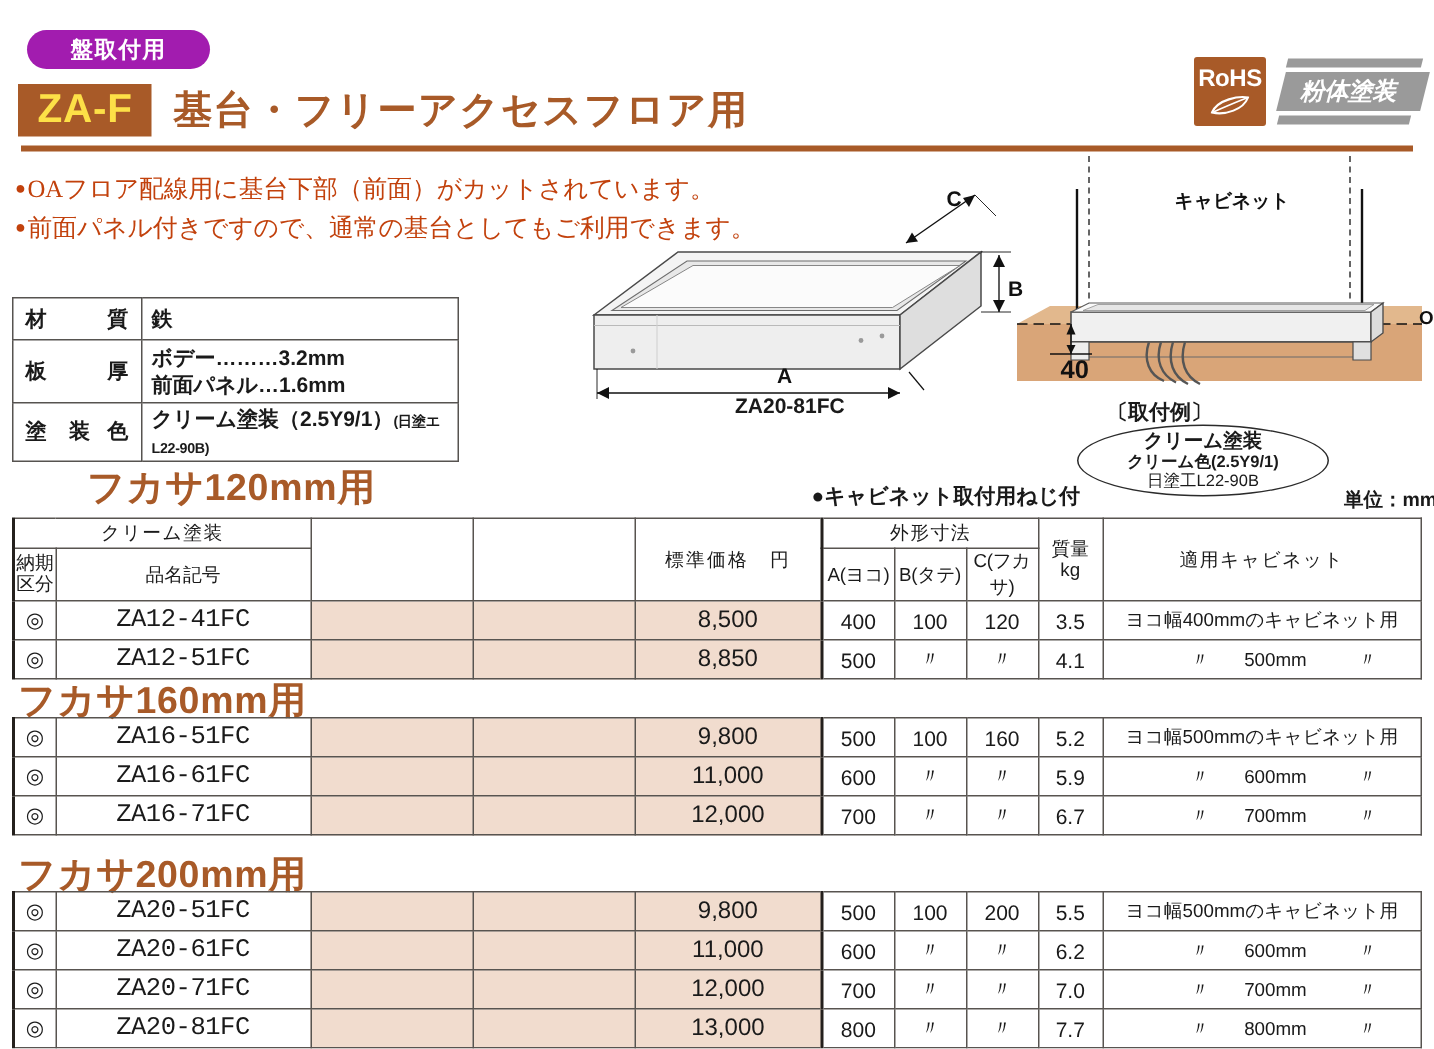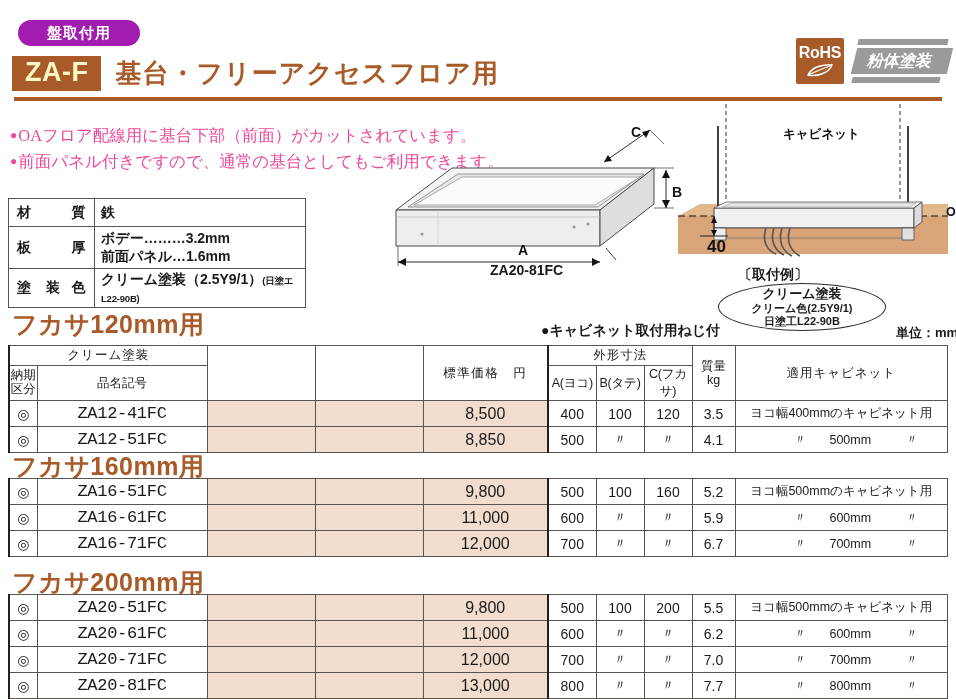--- a/index.html
+++ b/index.html
@@ -30,21 +30,21 @@
     letter-spacing: 1px;
   }
   .series-row {
     position: absolute;
     left: 12px; top: 56px;
     display: flex;
     align-items: center;
   }
   .series-code {
     background: #a85a28;
-    color: #fef9c3;
+    color: #fde047;
     font-size: 27px;
     font-weight: bold;
     padding: 2px 13px 4px 13px;
     line-height: 1.05;
     letter-spacing: 0.5px;
   }
   .series-title {
     color: #a85a28;
     font-size: 26px;
     font-weight: bold;
@@ -90,22 +90,21 @@
     letter-spacing: 0px;
     z-index: 2;
   }
 
   
   .bullets {
     position: absolute; left: 10px; top: 113px;
     font-family: "Liberation Serif", "DejaVu Serif", serif;
     font-size: 16.5px;
     line-height: 1.55;
-    color: #ec4899;
-    margin-top: 10px;
+    color: #c2410c;
   }
   .bullets div { white-space: nowrap; }
   .bullets .dot { font-size: 12px; vertical-align: 2px; margin-right: 1px; }
 
   
   .spec-table {
     position: absolute; left: 8px; top: 198px;
     width: 298px;
     border-collapse: collapse;
     font-size: 13px;
@@ -146,21 +145,21 @@
     position: absolute; left: 718px; top: 283px;
     width: 168px; height: 48px;
     border: 1.3px solid #2b2b2b;
     border-radius: 50%;
     display: flex; flex-direction: column;
     align-items: center; justify-content: center;
     line-height: 1.18;
   }
   .oval-callout .l1 { font-size: 13px; font-weight: bold; }
   .oval-callout .l2 { font-size: 11px; font-weight: bold; }
-  .oval-callout .l3 { font-size: 11px; font-weight: bold; }
+  .oval-callout .l3 { font-size: 11px; font-weight: normal; }
 
   .note-screw {
     position: absolute; left: 541px; top: 322px;
     font-size: 14px; font-weight: bold; white-space: nowrap;
   }
   .note-unit {
     position: absolute; left: 896px; top: 324px;
     font-size: 13px; font-weight: bold; white-space: nowrap;
   }
 
@@ -387,21 +386,21 @@
 
 <div class="oval-callout">
   <div class="l1">クリーム塗装</div>
   <div class="l2">クリーム色(2.5Y9/1)</div>
   <div class="l3">日塗工L22-90B</div>
 </div>
 
 <div class="note-screw">●キャビネット取付用ねじ付</div>
 <div class="note-unit">単位：mm</div>
 
-<div class="sec-head" style="top:308px;">フカサ120mm用</div>
+<div class="sec-head" style="top:308px;margin-left:46px;">フカサ120mm用</div>
 
 <table class="ptable" style="top:345px;">
   <colgroup>
     <col class="w-mark">
       <col class="w-code">
       <col class="w-blank1">
       <col class="w-blank2">
       <col class="w-price">
     <col class="w-dimA">
       <col class="w-dimB">

